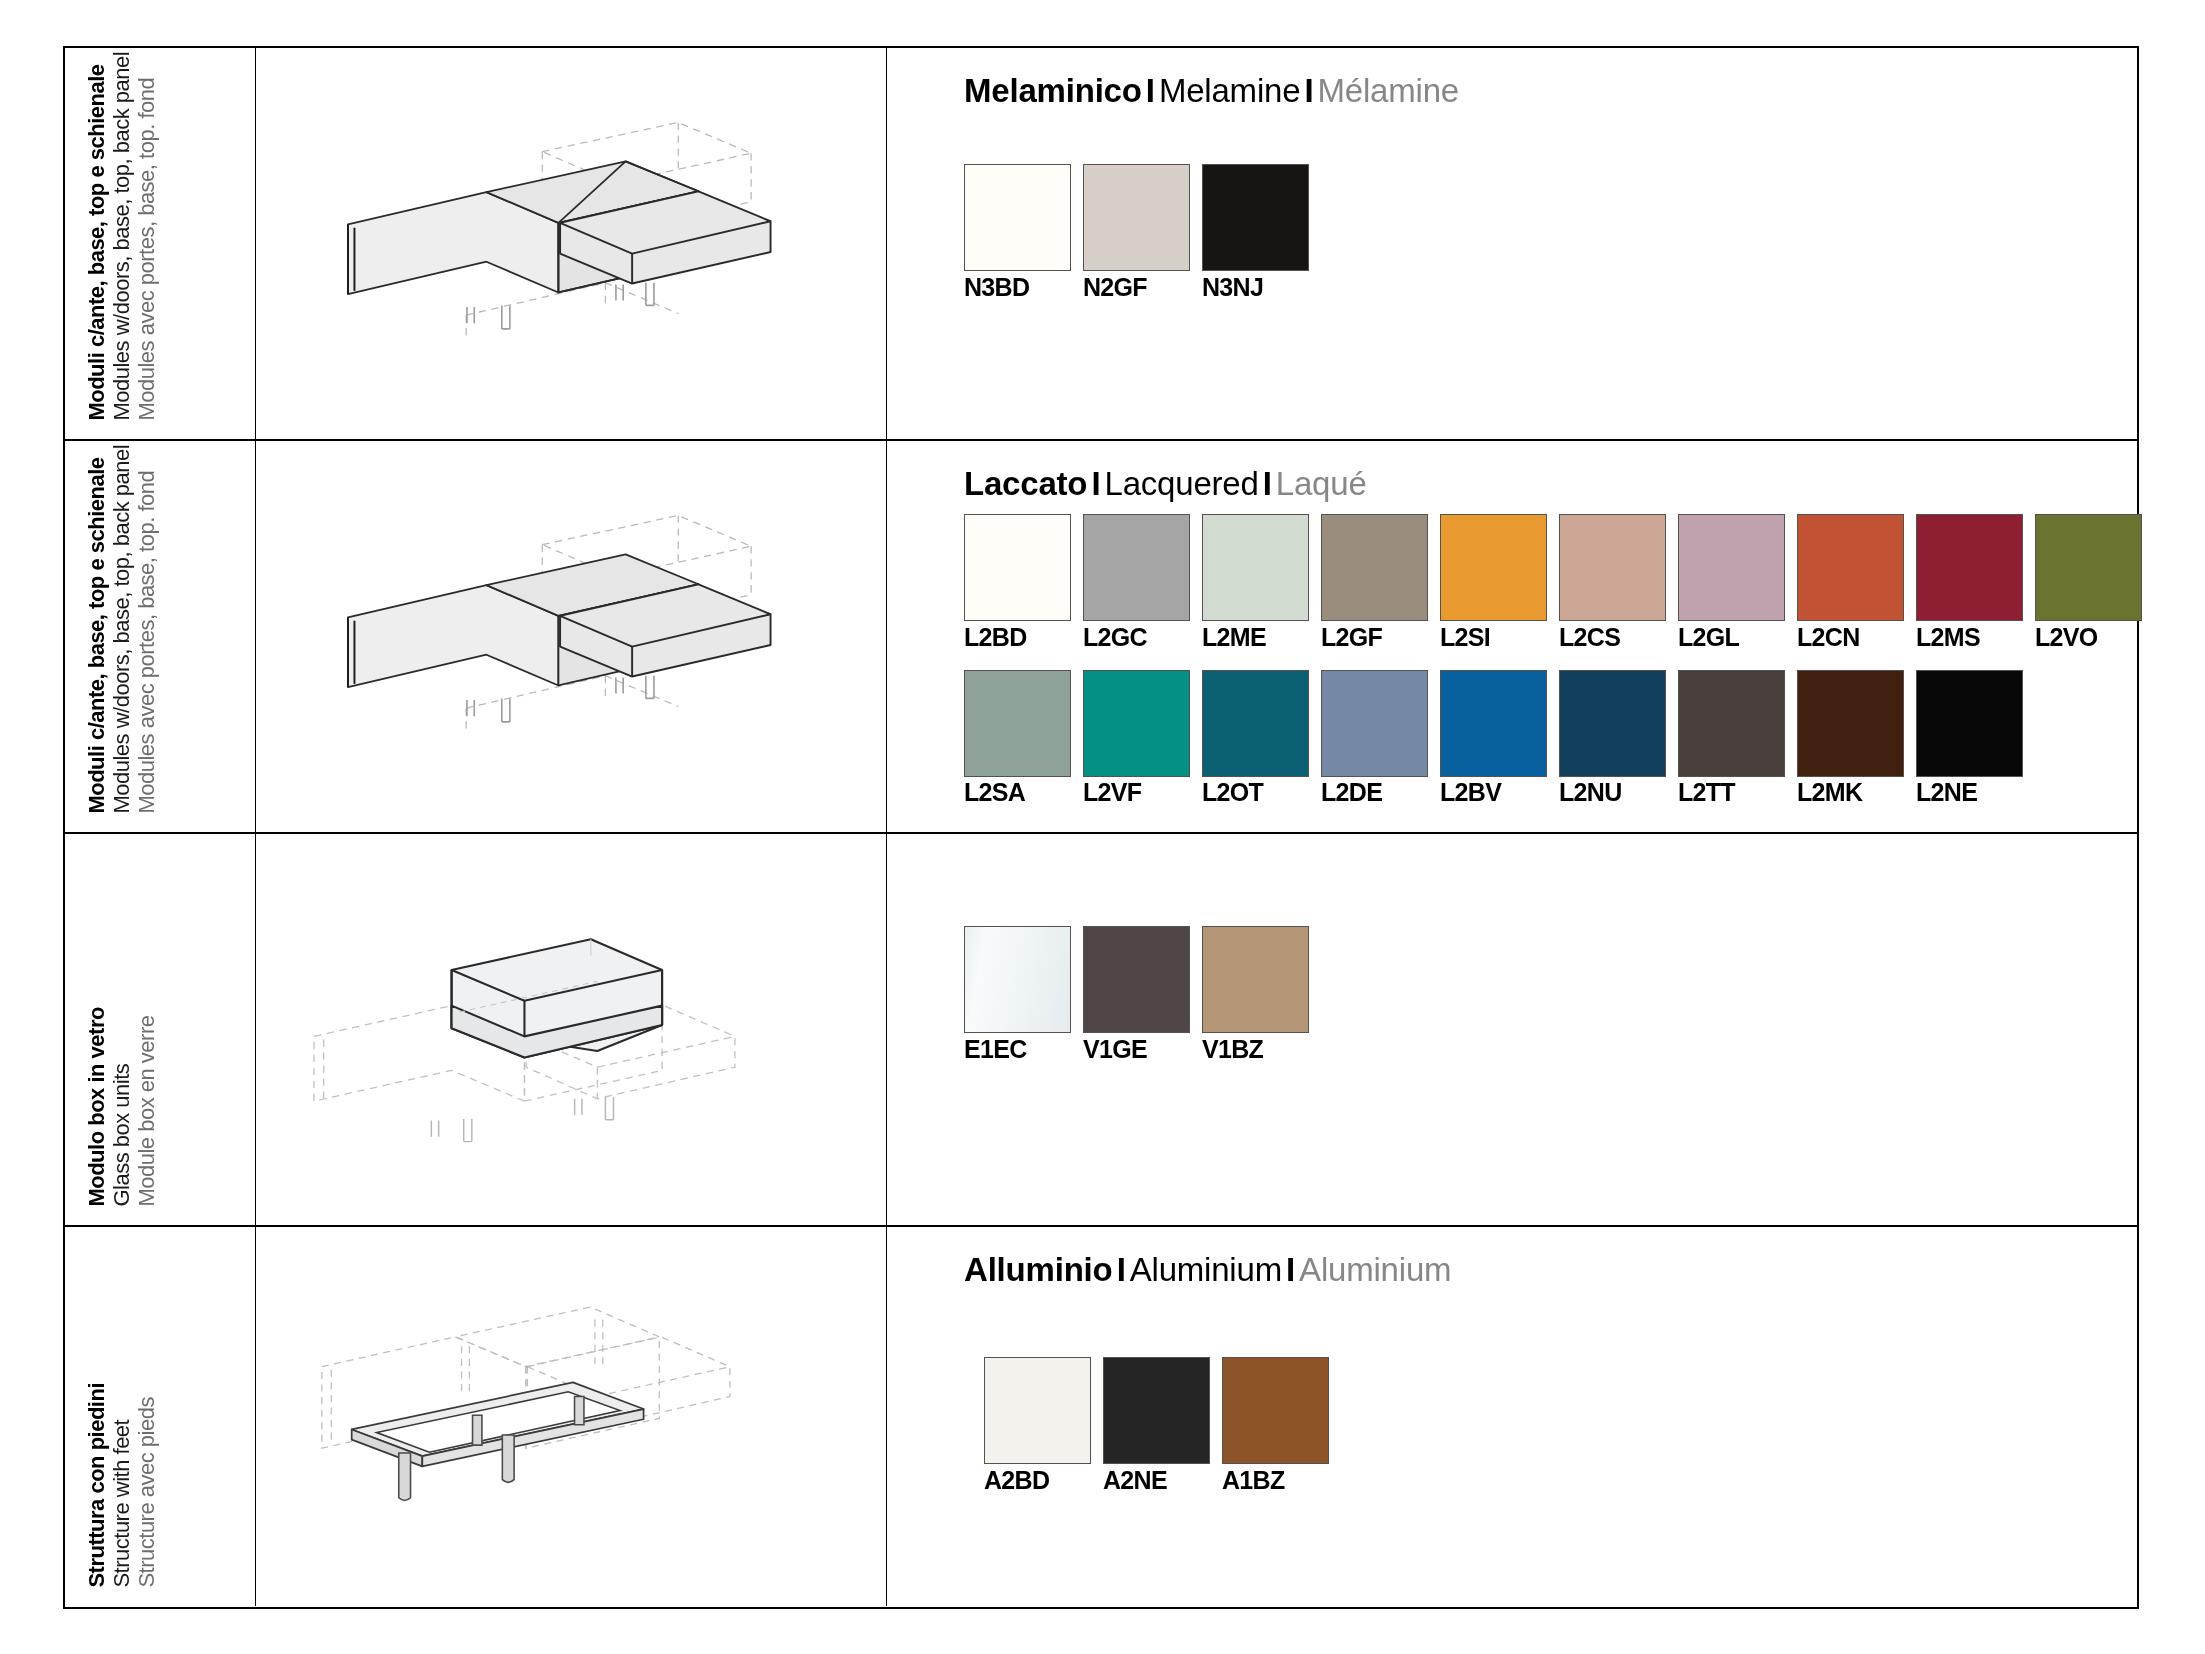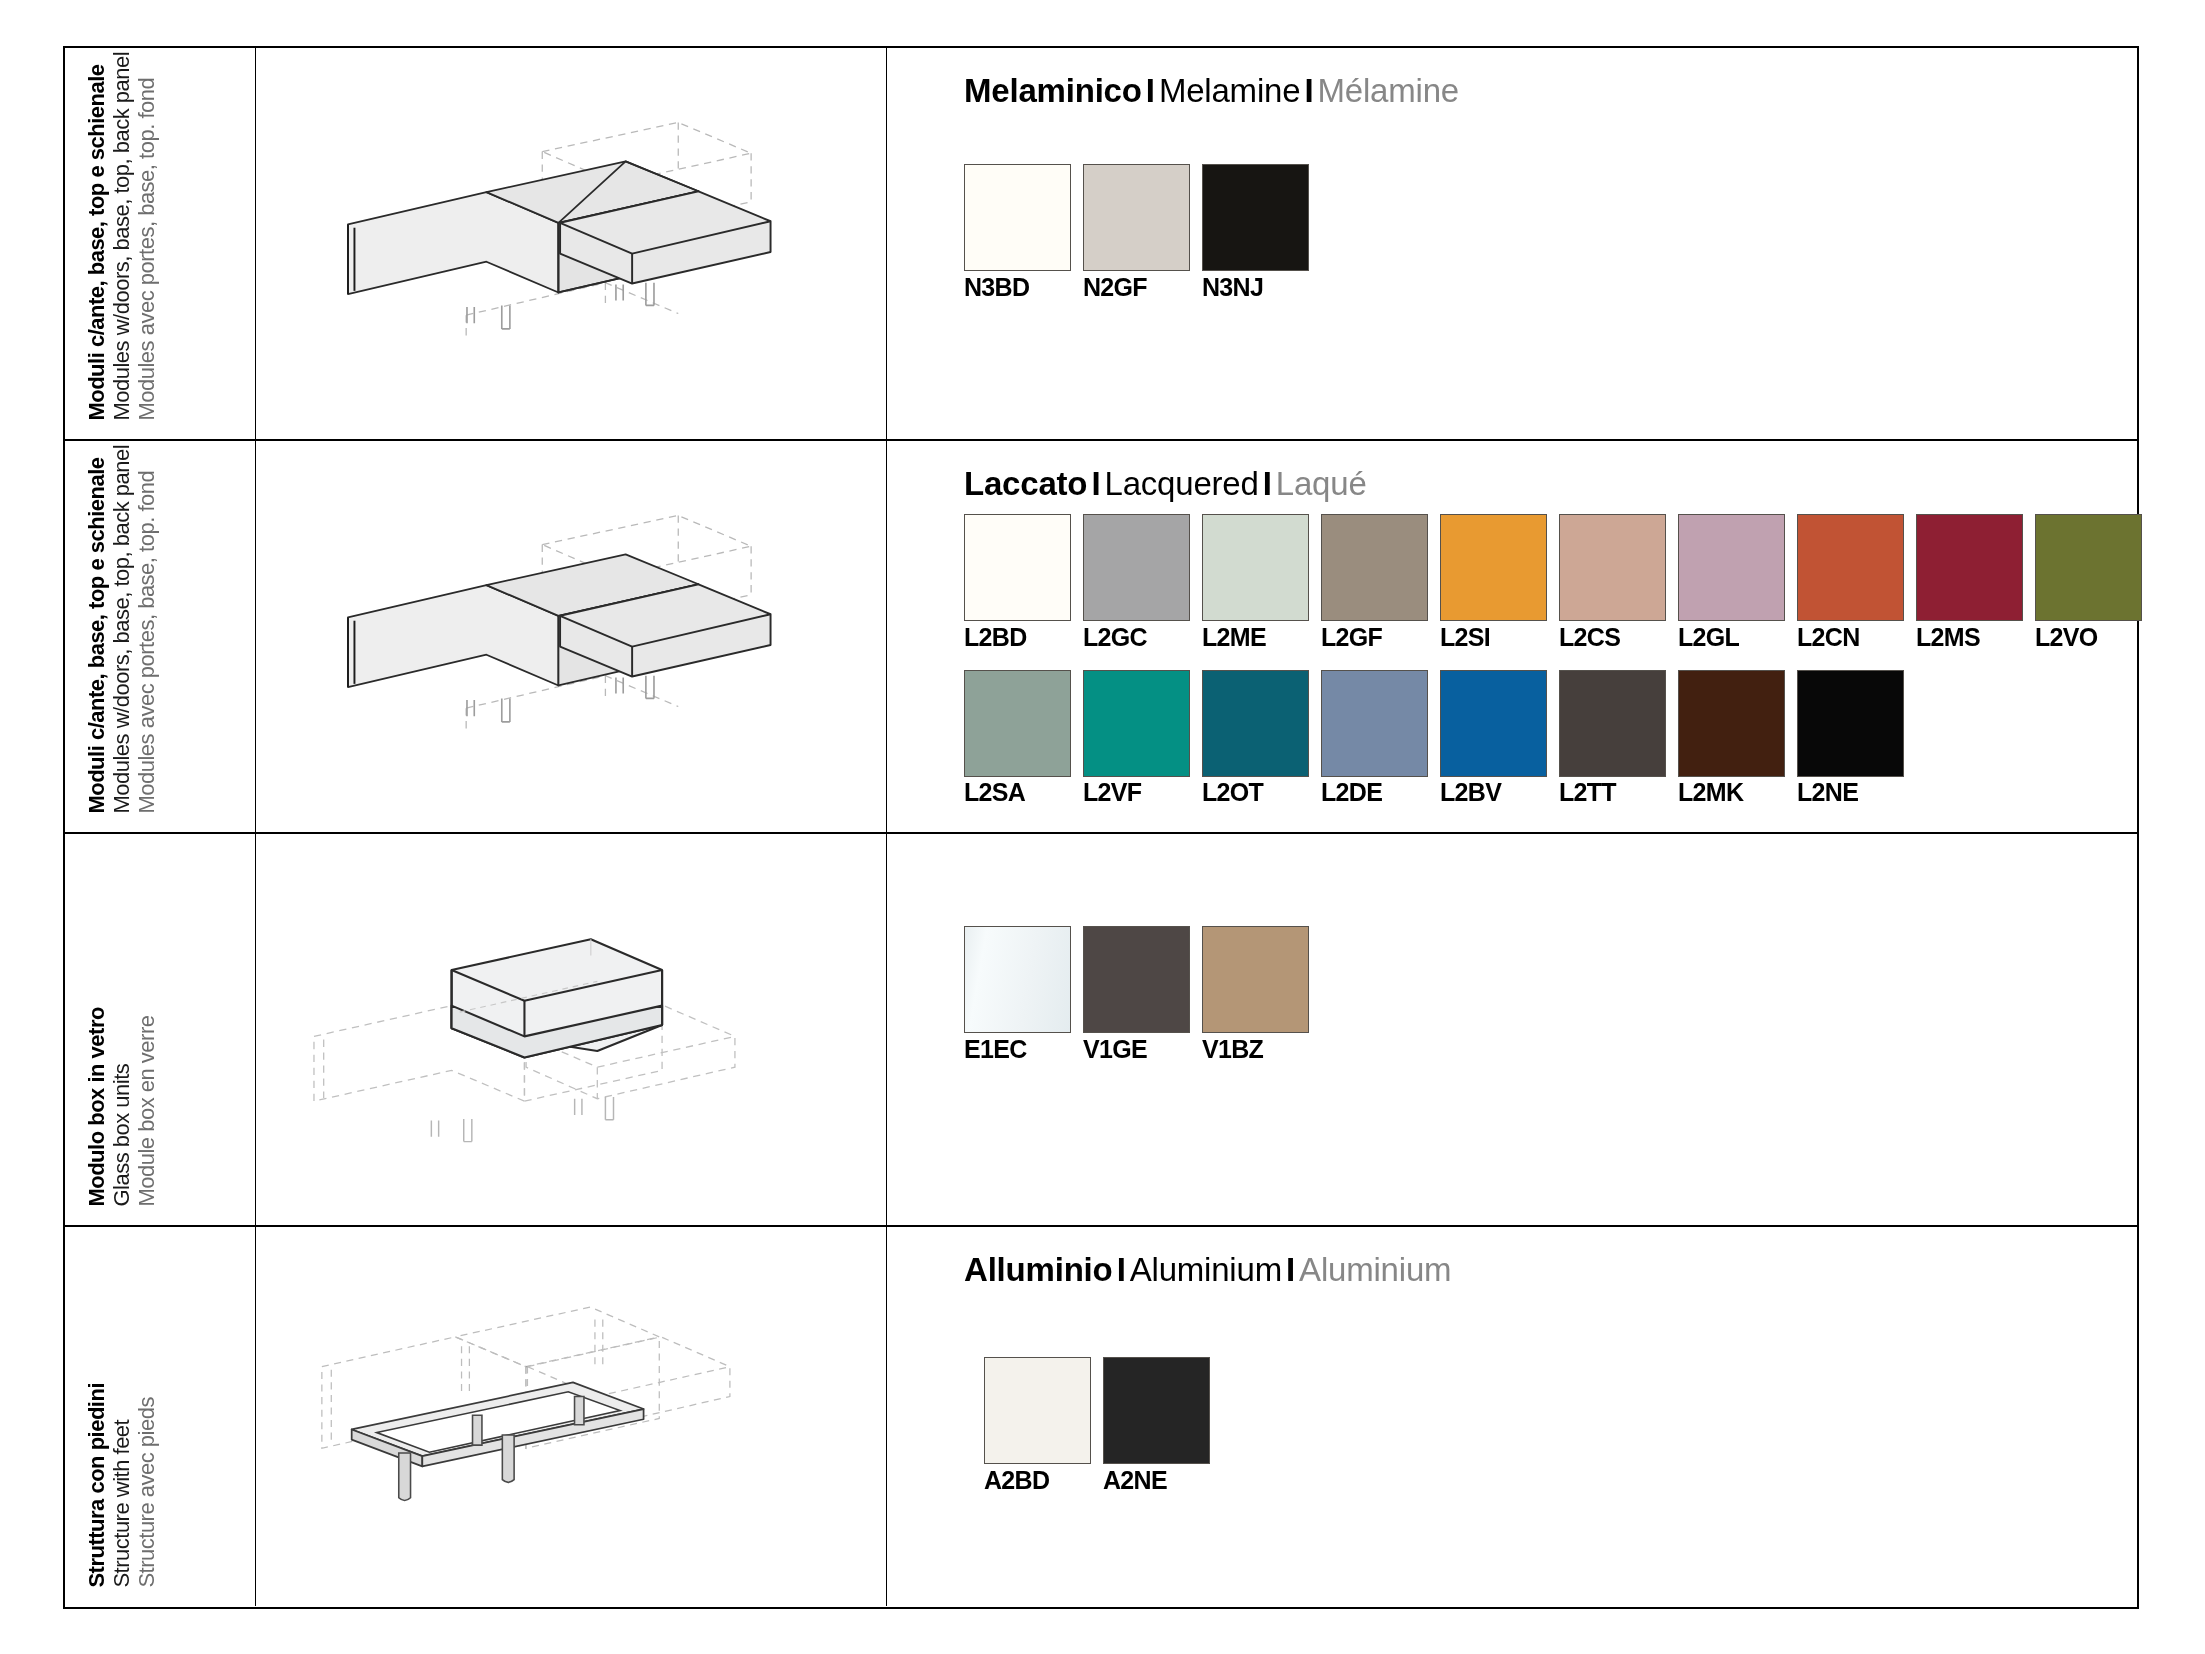--- a/index.html
+++ b/index.html
@@ -352,20 +352,24 @@
             </div>
             <div class="swatch">
               <div class="chip" style="background-color: rgb(117, 137, 166);"></div>
               <div class="chip-label">L2DE</div>
             </div>
             <div class="swatch">
               <div class="chip" style="background-color: rgb(8, 96, 159);"></div>
               <div class="chip-label">L2BV</div>
             </div>
             <div class="swatch">
+              <div class="chip" style="background-color: rgb(18, 63, 92);"></div>
+              <div class="chip-label">L2NU</div>
+            </div>
+            <div class="swatch">
               <div class="chip" style="background-color: rgb(70, 63, 60);"></div>
               <div class="chip-label">L2TT</div>
             </div>
             <div class="swatch">
               <div class="chip" style="background-color: rgb(66, 32, 16);"></div>
               <div class="chip-label">L2MK</div>
             </div>
             <div class="swatch">
               <div class="chip" style="background-color: rgb(8, 8, 8);"></div>
               <div class="chip-label">L2NE</div>
@@ -491,20 +495,24 @@
         <div class="sw-grid sw-offset-4">
           <div class="sw-line">
             <div class="swatch">
               <div class="chip" style="background-color: rgb(244, 242, 236);"></div>
               <div class="chip-label">A2BD</div>
             </div>
             <div class="swatch">
               <div class="chip" style="background-color: rgb(37, 37, 37);"></div>
               <div class="chip-label">A2NE</div>
             </div>
+            <div class="swatch">
+              <div class="chip" style="background-color: rgb(141, 84, 41);"></div>
+              <div class="chip-label">A1BZ</div>
+            </div>
           </div>
         </div>
       </div>
     </div>
 
   </div>
 </div>
 
 
 </body></html>

